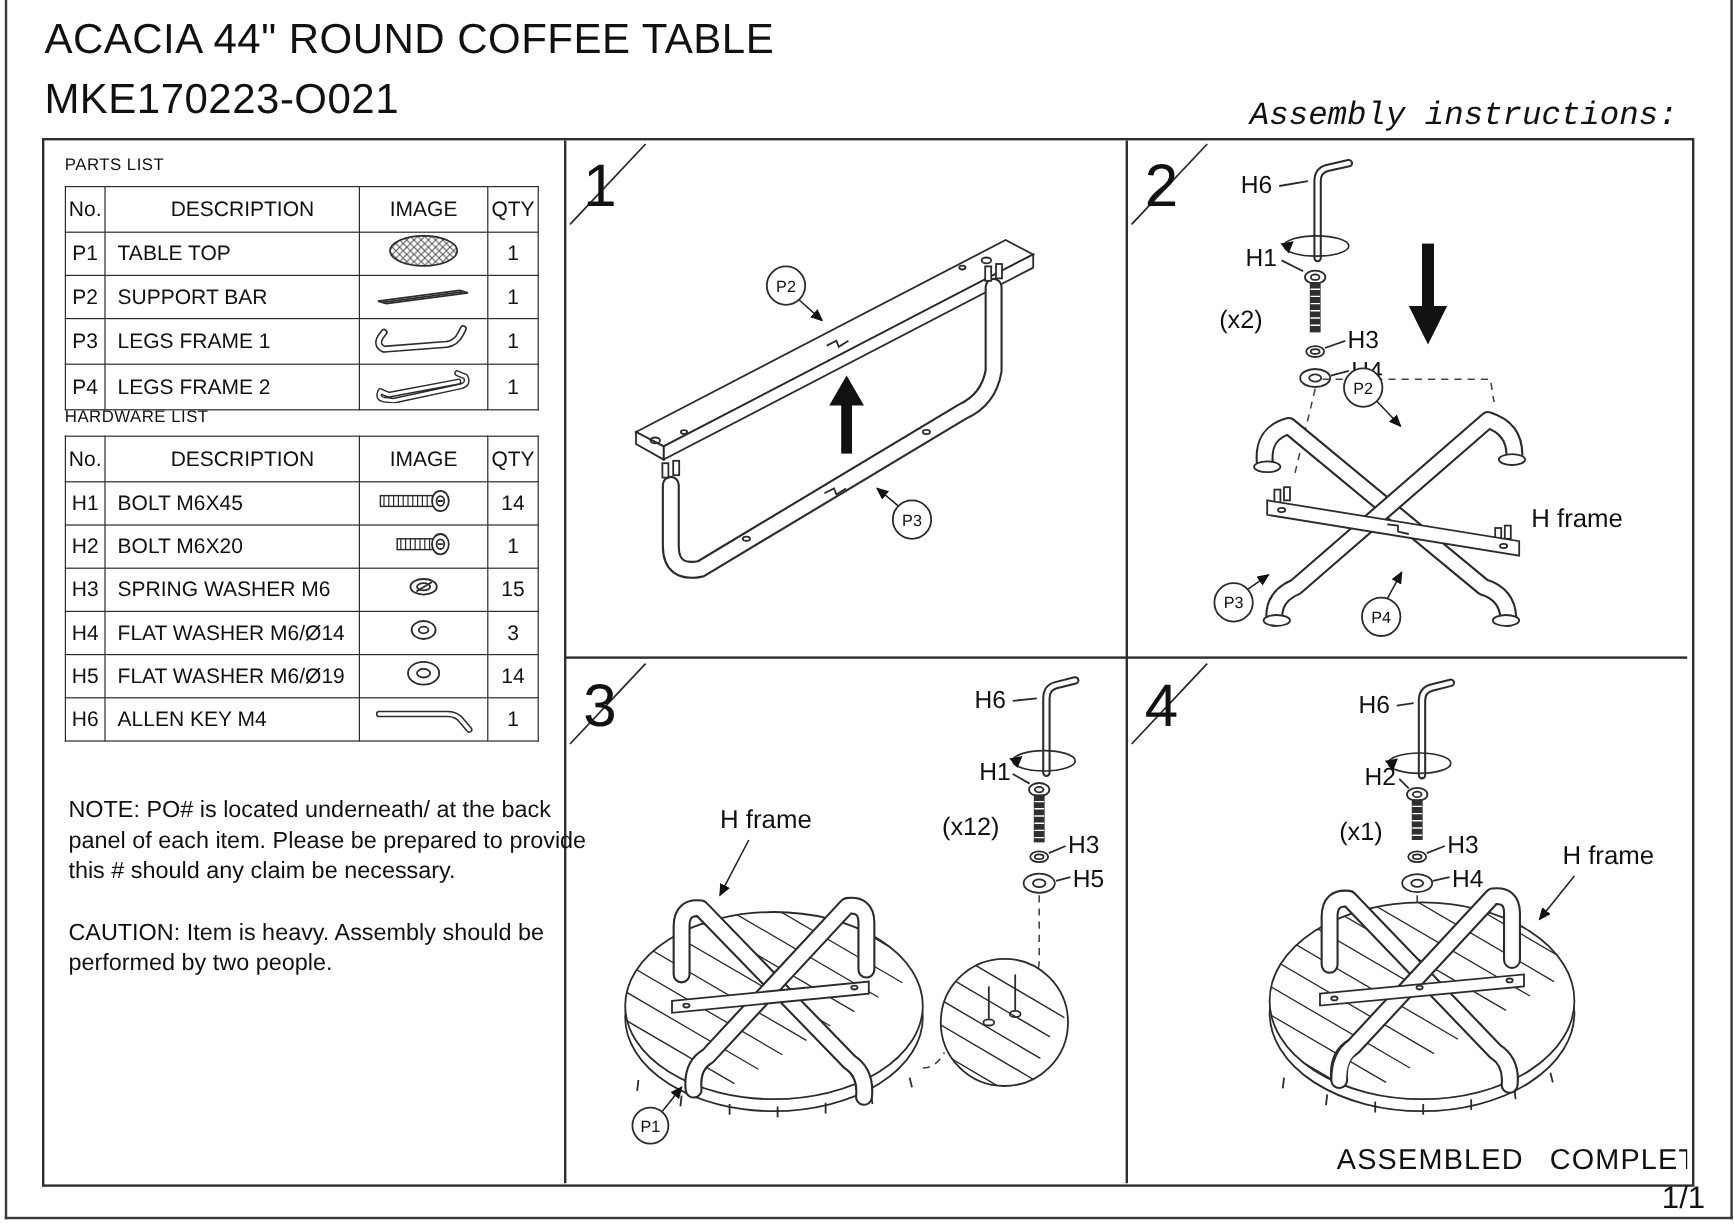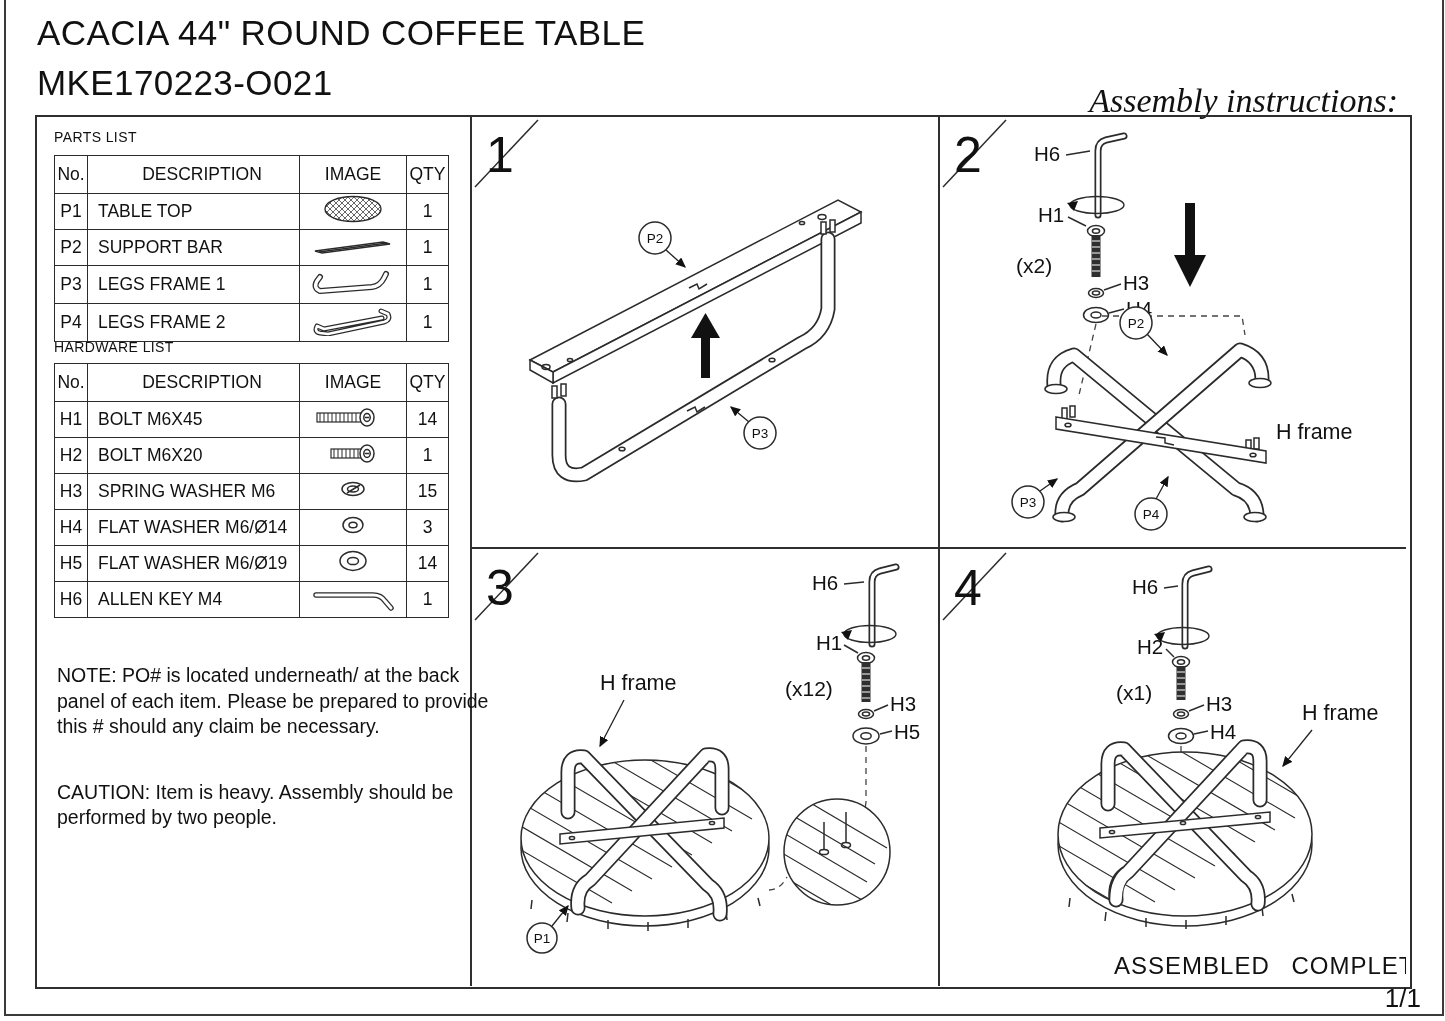--- a/index.html
+++ b/index.html
@@ -1,43 +1,43 @@
 <!DOCTYPE html>
 <html><head>
 <meta charset="utf-8">
 <style>
   html,body{margin:0;padding:0;background:#fff}
   body{width:1445px;height:1021px;position:relative;font-family:"Liberation Sans",sans-serif;color:#111;overflow:hidden}
   .page-frame{position:absolute;left:4px;top:-3px;width:1436px;height:1017px;
     border-left:2px solid #3a3a3a;border-right:2px solid #3a3a3a;border-bottom:2px solid #3a3a3a}
   .title-line1{position:absolute;left:37px;top:13px;font-size:35px;letter-spacing:.4px;white-space:nowrap}
   .title-line2{position:absolute;left:37px;top:63px;font-size:35px;letter-spacing:.4px;white-space:nowrap}
-  .assembly-label{position:absolute;right:47px;top:82px;font-size:34px;font-style:italic;
-    font-family:Liberation Serif, serif;white-space:nowrap}
+  .assembly-label{position:absolute;right:47px;top:82px;font-size:27px;font-style:italic;
+    font-family:Liberation Mono, monospace;white-space:nowrap}
   .main-box{position:absolute;left:35px;top:115px;width:1373px;height:870px;border:2px solid #2f2f2f}
   .vdiv1{position:absolute;left:433px;top:0;width:2px;height:869px;background:#2f2f2f}
   .vdiv2{position:absolute;left:901px;top:0;width:2px;height:869px;background:#2f2f2f}
   .hdiv{position:absolute;left:433px;top:430px;width:936px;height:2px;background:#2f2f2f}
   .list-heading{position:absolute;font-size:14px;letter-spacing:.4px}
   .ph{left:17px;top:12px}
   .hh{left:17px;top:222px}
   table.spec{border-collapse:collapse;position:absolute;left:17px;table-layout:fixed}
   table.parts{top:38px}
   table.hardware{top:246px}
   table.spec th,table.spec td{border:1.7px solid #2b2b2b;font-weight:400;font-size:17.5px;overflow:hidden;white-space:nowrap}
   table.spec th{height:35px;text-align:center}
   table.parts td{height:32px}
   table.hardware td{height:33px}
   th.c-desc,td.c-desc{text-align:left;padding-left:10px}
   th.c-desc{padding-left:18px;text-align:left}
   td.c-no,td.c-qty{text-align:center}
   td.c-img{text-align:center;padding:0}
   .notes{position:absolute;left:20px;top:546px;width:442px;font-size:19.5px;line-height:25.5px}
   .notes p{margin:0}
-  .notes p + p{margin-top:40px}
+  .notes p + p{margin-top:25px}
   .panel{position:absolute}
   .p1{left:435px;top:0}
   .p2{left:903px;top:0}
   .p3{left:435px;top:433px}
   .p4{left:903px;top:433px}
   svg text{font-family:"Liberation Sans",sans-serif;fill:#111}
   .panel-num{font-size:50px}
   .hw-label{font-size:20.5px}
   .qty-label{font-size:21px}
   .frame-label{font-size:21.5px}

